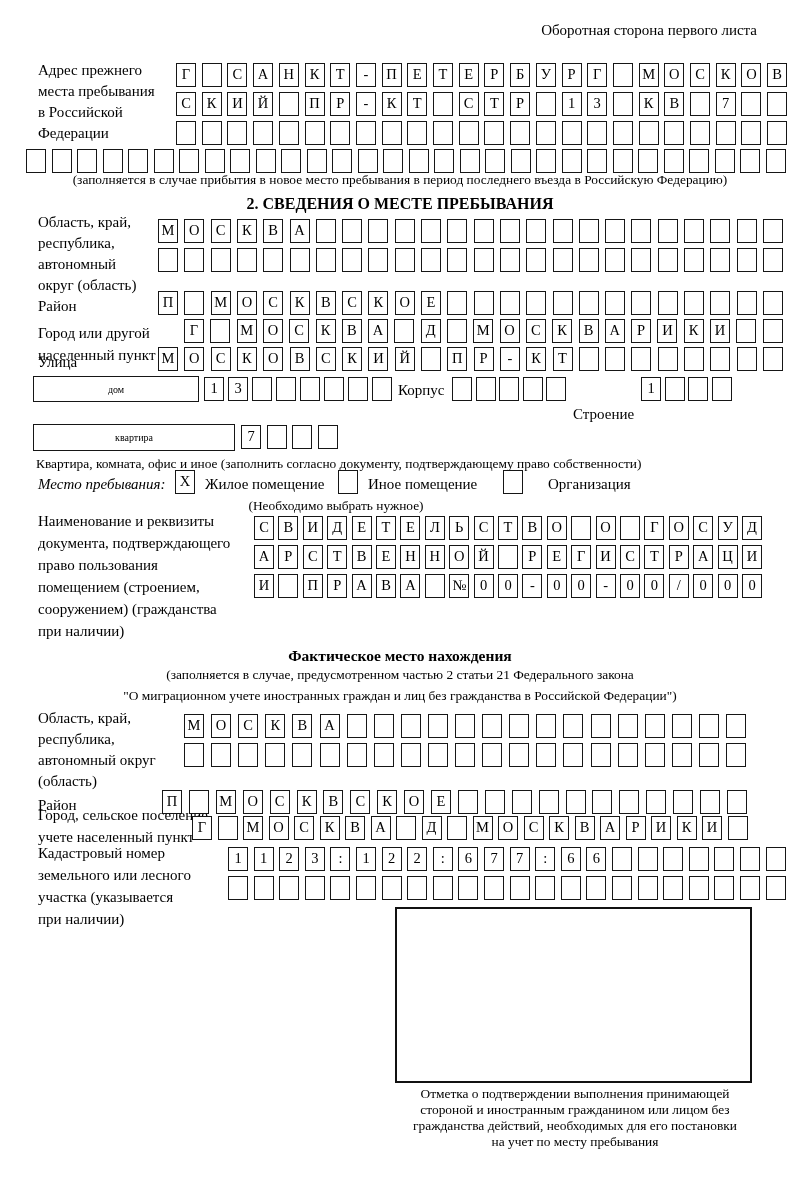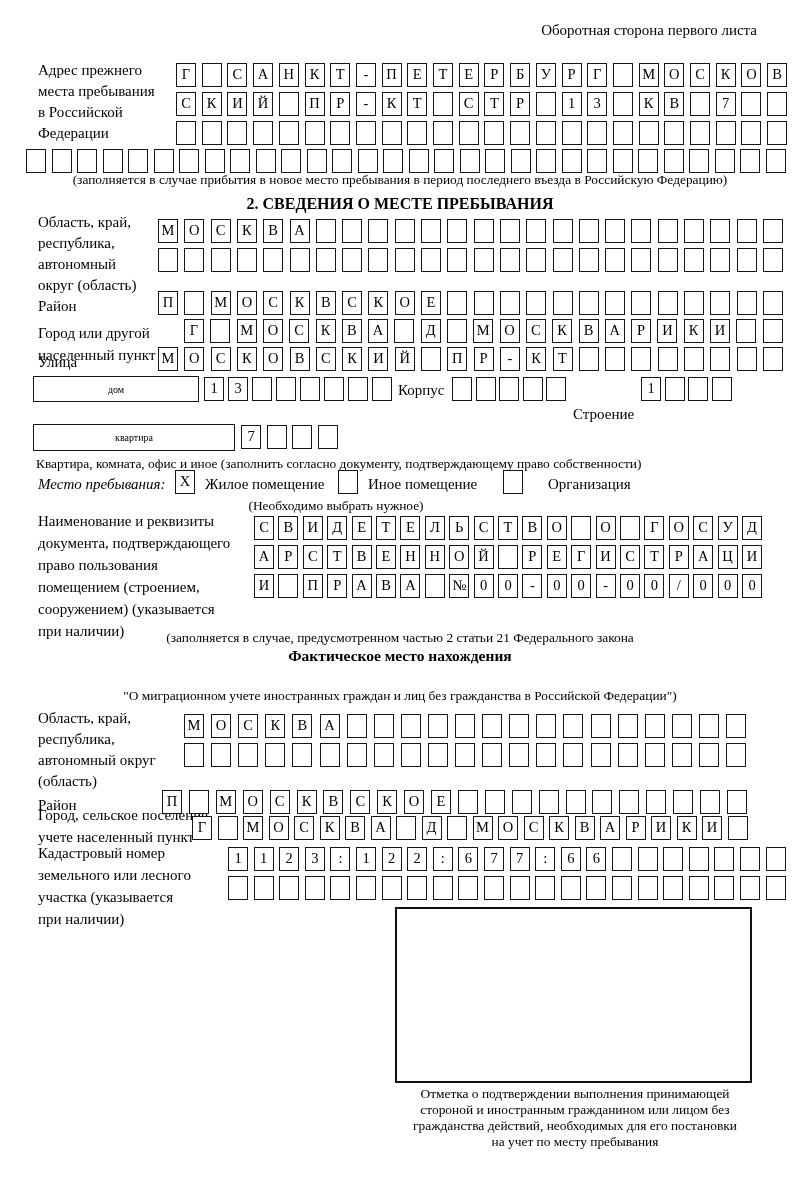--- a/index.html
+++ b/index.html
@@ -70,26 +70,26 @@
   <div class="lbl" style="left:205px; top:474px;">Жилое помещение</div>
   <div class="lbl" style="left:368px; top:474px;">Иное помещение</div>
   <div class="lbl" style="left:548px; top:474px;">Организация</div>
 
   <div class="lbl cap" style="left:0; top:497px; width:672px; text-align:center;">(Необходимо выбрать нужное)</div>
 
   <div class="lbl" style="left:38px; top:510px; line-height:22px;">Наименование и реквизиты
 документа, подтверждающего
 право пользования
 помещением (строением,
-сооружением) (указывается
+сооружением) (гражданства
 при наличии)</div>
 
   <div class="lbl bold center" style="top:645px; font-size:15.5px;">Фактическое место нахождения</div>
 
-  <div class="lbl cap center" style="top:629px;">(заполняется в случае, предусмотренном частью 2 статьи 21 Федерального закона</div>
+  <div class="lbl cap center" style="top:666px;">(заполняется в случае, предусмотренном частью 2 статьи 21 Федерального закона</div>
   <div class="lbl cap center" style="top:687px;">"О миграционном учете иностранных граждан и лиц без гражданства в Российской Федерации")</div>
 
   <div class="lbl" style="left:38px; top:708px;">Область, край,
 республика,
 автономный округ
 (область)</div>
 
   <div class="lbl" style="left:38px; top:795px;">Район</div>
 
   <div class="lbl" style="left:38px; top:804px; line-height:22px; top:804px;">Город, сельское поселение,

